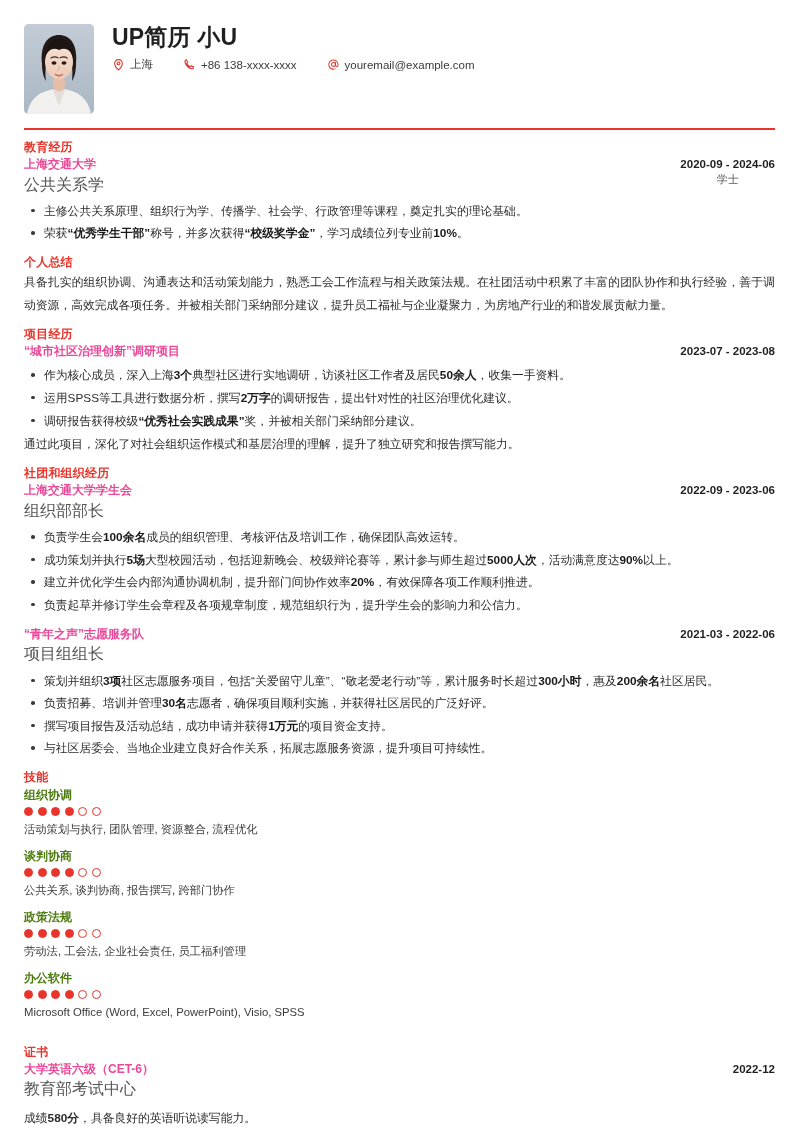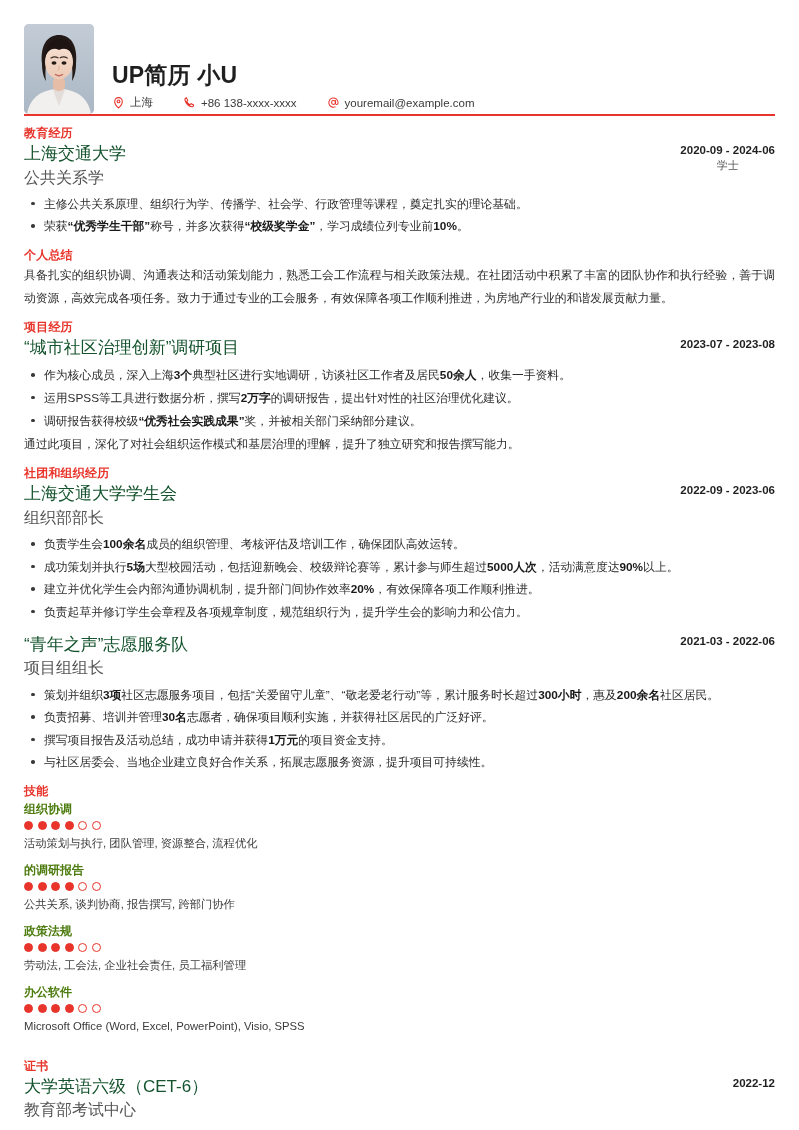--- a/index.html
+++ b/index.html
@@ -16,22 +16,23 @@
     width:799px;
     min-height:1130px;
     background:#fff;
     padding:24px 24px 14px 24px;
     position:relative;
   }
 
   
   .header {
     display:flex;
-    align-items:flex-end;
+    align-items:flex-start;
     gap:18px;
+    padding-bottom:14px;
   }
   .photo {
     width:70px;
     height:90px;
     border-radius:5px;
     overflow:hidden;
     flex:0 0 auto;
     background:#b9c3cc;
     position:relative;
   }
@@ -90,23 +91,23 @@
   .entry { margin-bottom:2px; }
   .entry-head {
     display:flex;
     justify-content:space-between;
     align-items:flex-start;
     gap:12px;
   }
   .entry-left { min-width:0; }
   .entry-right { text-align:center; flex:0 0 auto; }
   .org {
-    font-size:17px;
-    font-weight:400;
-    color:#14532d;
+    font-size:12px;
+    font-weight:700;
+    color:#ec4899;
     line-height:1.4;
   }
   .role {
     font-size:16px;
     color:#555;
     line-height:1.45;
   }
   .date {
     font-size:11.5px;
     font-weight:700;
@@ -293,21 +294,21 @@
         <li>主修公共关系原理、组织行为学、传播学、社会学、行政管理等课程，奠定扎实的理论基础。</li>
         <li>荣获<b>“优秀学生干部”</b>称号，并多次获得<b>“校级奖学金”</b>，学习成绩位列专业前<b>10%</b>。</li>
       </ul>
     </div>
   </div>
 
   <div class="spacer-sm"></div>
 
   <div class="section">
     <div class="sec-title">个人总结</div>
-    <div class="para">具备扎实的组织协调、沟通表达和活动策划能力，熟悉工会工作流程与相关政策法规。在社团活动中积累了丰富的团队协作和执行经验，善于调动资源，高效完成各项任务。致力于通过专业的工会服务，有效保障各项工作顺利推进，为房地产行业的和谐发展贡献力量。</div>
+    <div class="para">具备扎实的组织协调、沟通表达和活动策划能力，熟悉工会工作流程与相关政策法规。在社团活动中积累了丰富的团队协作和执行经验，善于调动资源，高效完成各项任务。并被相关部门采纳部分建议，提升员工福祉与企业凝聚力，为房地产行业的和谐发展贡献力量。</div>
   </div>
 
   <div class="spacer-sm"></div>
 
   <div class="section">
     <div class="sec-title">项目经历</div>
     <div class="entry">
       <div class="entry-head">
         <div class="entry-left">
           <div class="org">“城市社区治理创新”调研项目</div>
@@ -381,21 +382,21 @@
         <span class="dot on"></span>
         <span class="dot on"></span>
         <span class="dot on"></span>
         <span class="dot off"></span>
         <span class="dot off"></span>
       </div>
       <div class="skill-desc">活动策划与执行, 团队管理, 资源整合, 流程优化</div>
     </div>
 
     <div class="skill-block">
-      <div class="skill-name">的调研报告</div>
+      <div class="skill-name">谈判协商</div>
       <div class="dots">
         <span class="dot on"></span>
         <span class="dot on"></span>
         <span class="dot on"></span>
         <span class="dot on"></span>
         <span class="dot off"></span>
         <span class="dot off"></span>
       </div>
       <div class="skill-desc">公共关系, 谈判协商, 报告撰写, 跨部门协作</div>
     </div>

